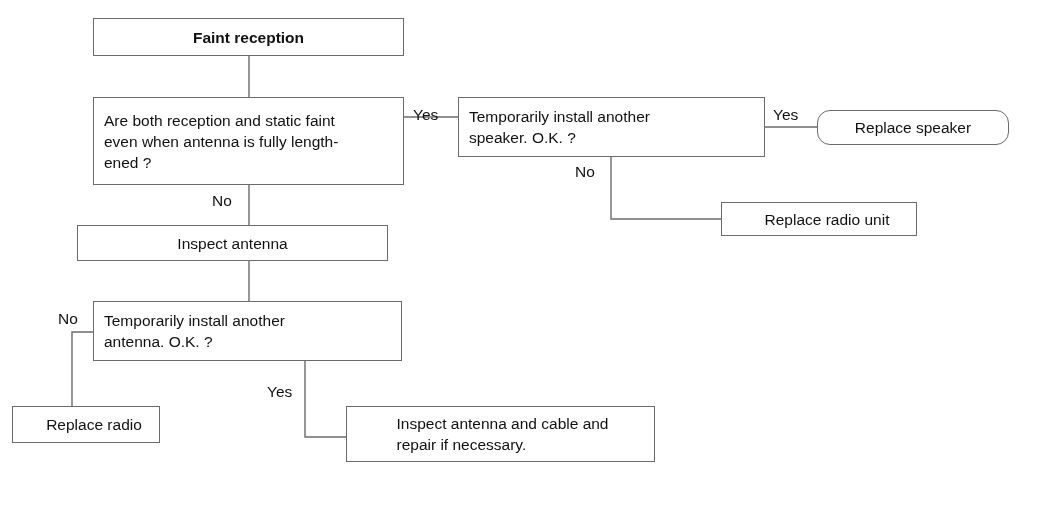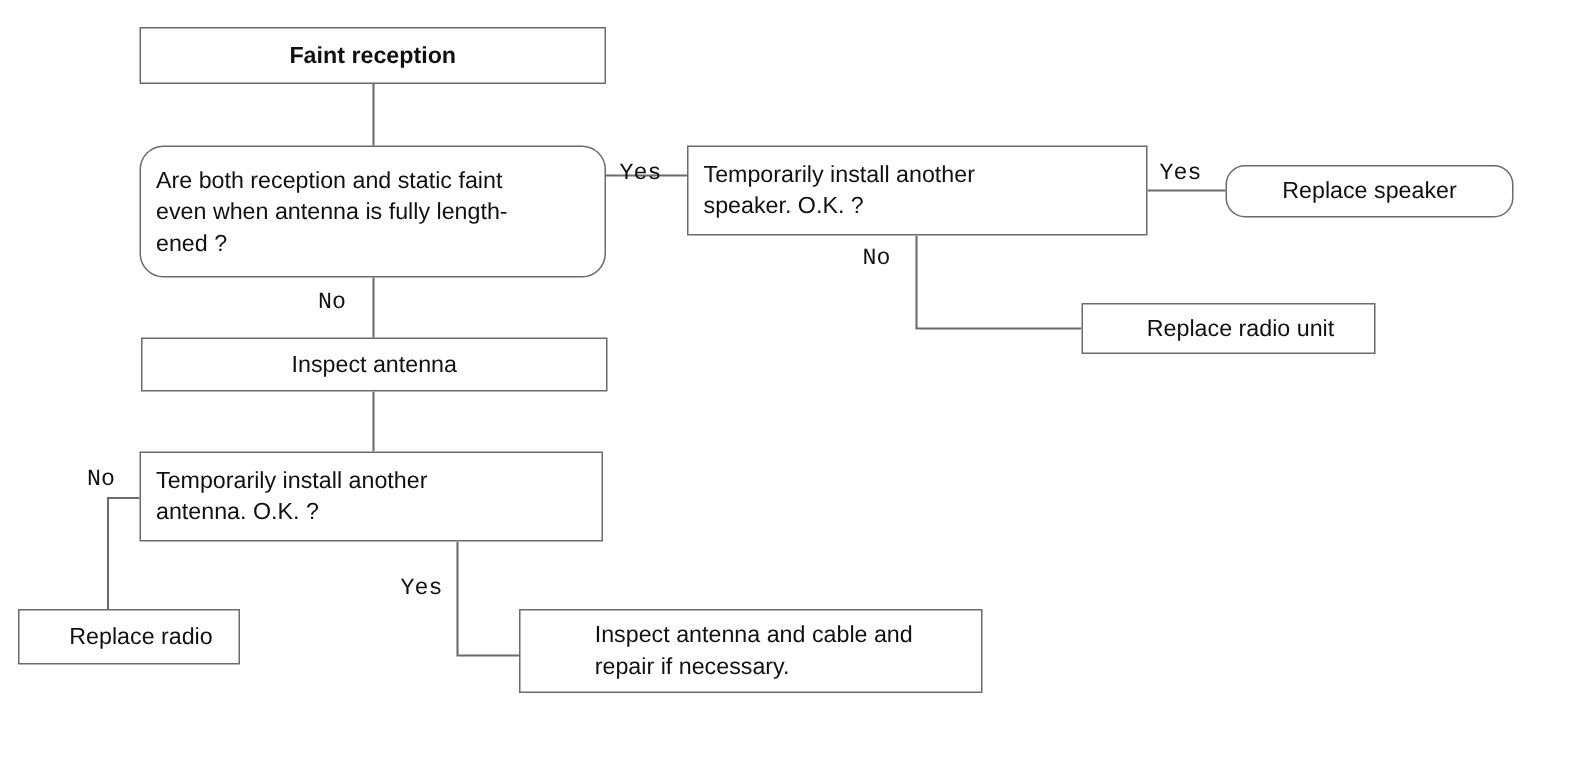--- a/index.html
+++ b/index.html
@@ -51,21 +51,20 @@
   }
   .bold .node-text {
     font-weight: bold;
   }
   .edge-label {
     position: absolute;
     font-size: 15.5px;
     line-height: 18px;
     color: #111111;
     white-space: nowrap;
-    font-family: Liberation Mono, monospace;
   }
 </style>
 </head>
 <body>
 
 <div id="flowchart-root">
   <svg class="chart-svg" viewBox="0 0 1050 511" preserveAspectRatio="none">
     <g id="edge-layer">
         <polyline points="249,56 249,97" fill="none" stroke="#6b6b6b" stroke-width="1.4"></polyline>
         <polyline points="404,117 458,117" fill="none" stroke="#6b6b6b" stroke-width="1.4"></polyline>
@@ -74,36 +73,36 @@
         <polyline points="249,185 249,225" fill="none" stroke="#6b6b6b" stroke-width="1.4"></polyline>
         <polyline points="249,261 249,301" fill="none" stroke="#6b6b6b" stroke-width="1.4"></polyline>
         <polyline points="93,332 72,332 72,406" fill="none" stroke="#6b6b6b" stroke-width="1.4"></polyline>
         <polyline points="305,361 305,437 346,437" fill="none" stroke="#6b6b6b" stroke-width="1.4"></polyline>
       </g>
   </svg>
   <div id="node-layer">
       <div class="node-box align-center bold" style="left: 93px; top: 18px; width: 311px; height: 38px;">
         <div class="node-text">Faint reception</div>
       </div>
-      <div class="node-box align-left" style="left: 93px; top: 97px; width: 311px; height: 88px; border-radius: 16px;">
+      <div class="node-box align-left" style="left: 93px; top: 97px; width: 311px; height: 88px;">
         <div class="node-text">Are both reception and static faint
 even when antenna is fully length-
 ened ?</div>
       </div>
       <div class="node-box align-left" style="left: 458px; top: 97px; width: 307px; height: 60px;">
         <div class="node-text">Temporarily install another
 speaker. O.K. ?</div>
       </div>
       <div class="node-box align-center" style="left: 817px; top: 110px; width: 192px; height: 35px; border-radius: 13px;">
         <div class="node-text">Replace speaker</div>
       </div>
       <div class="node-box align-center" style="left: 721px; top: 202px; width: 196px; height: 34px; padding-left: 16px;">
         <div class="node-text">Replace radio unit</div>
       </div>
-      <div class="node-box align-center" style="left: 94px; top: 225px; width: 311px; height: 36px; justify-content: center;">
+      <div class="node-box align-center" style="left: 77px; top: 225px; width: 311px; height: 36px; justify-content: center;">
         <div class="node-text">Inspect antenna</div>
       </div>
       <div class="node-box align-left" style="left: 93px; top: 301px; width: 309px; height: 60px;">
         <div class="node-text">Temporarily install another
 antenna. O.K. ?</div>
       </div>
       <div class="node-box align-center" style="left: 12px; top: 406px; width: 148px; height: 37px; padding-left: 16px;">
         <div class="node-text">Replace radio</div>
       </div>
       <div class="node-box align-left" style="left: 346px; top: 406px; width: 309px; height: 56px; align-items: center;">

